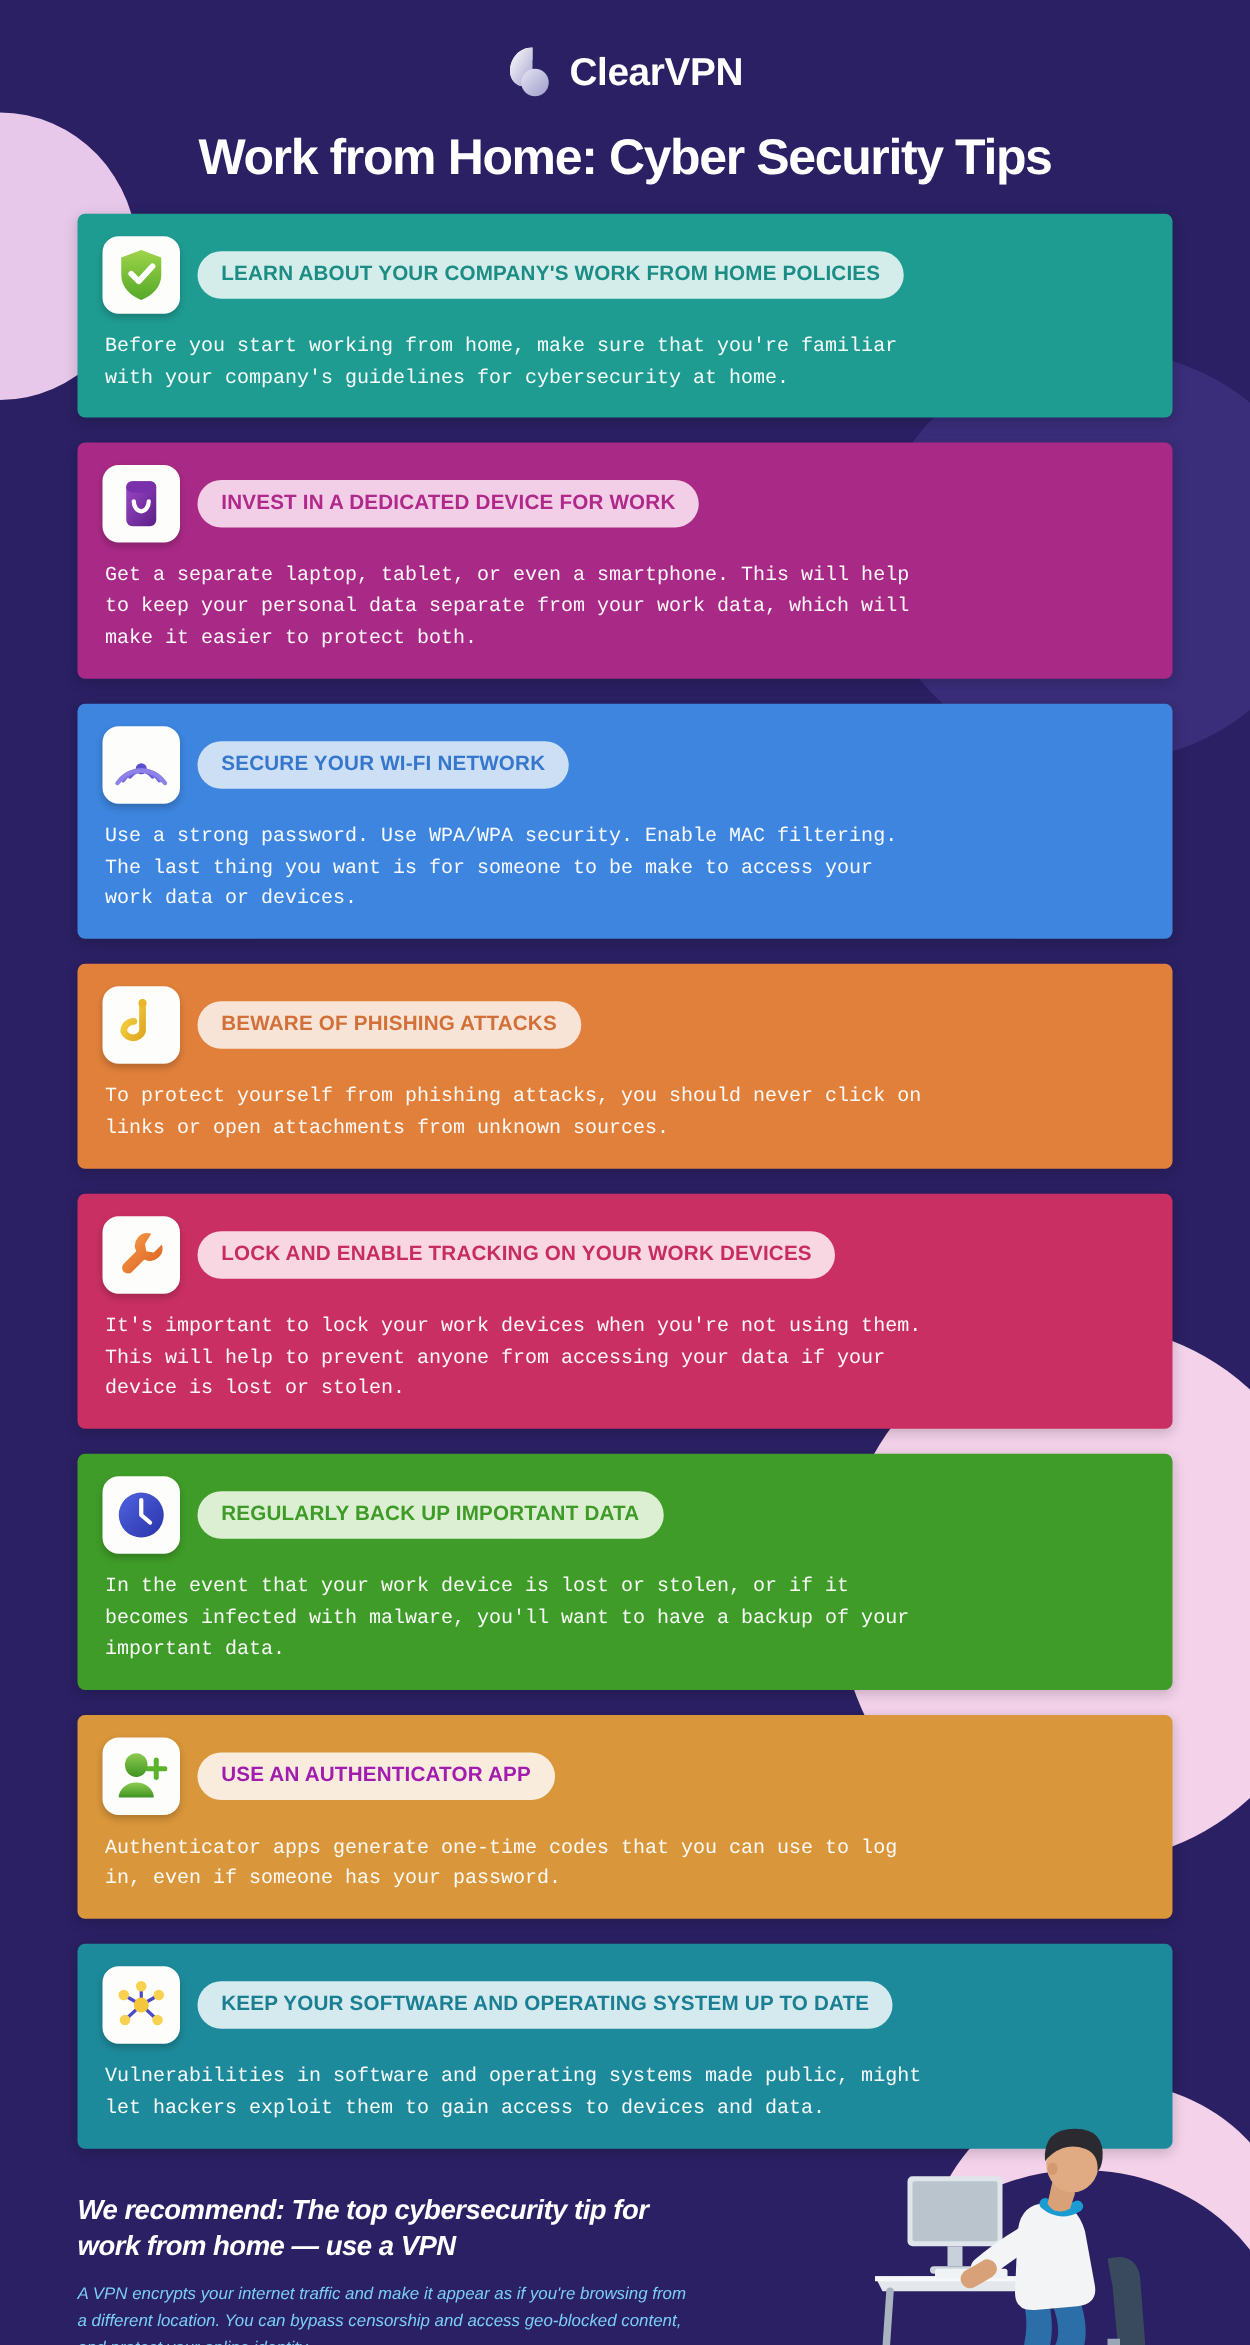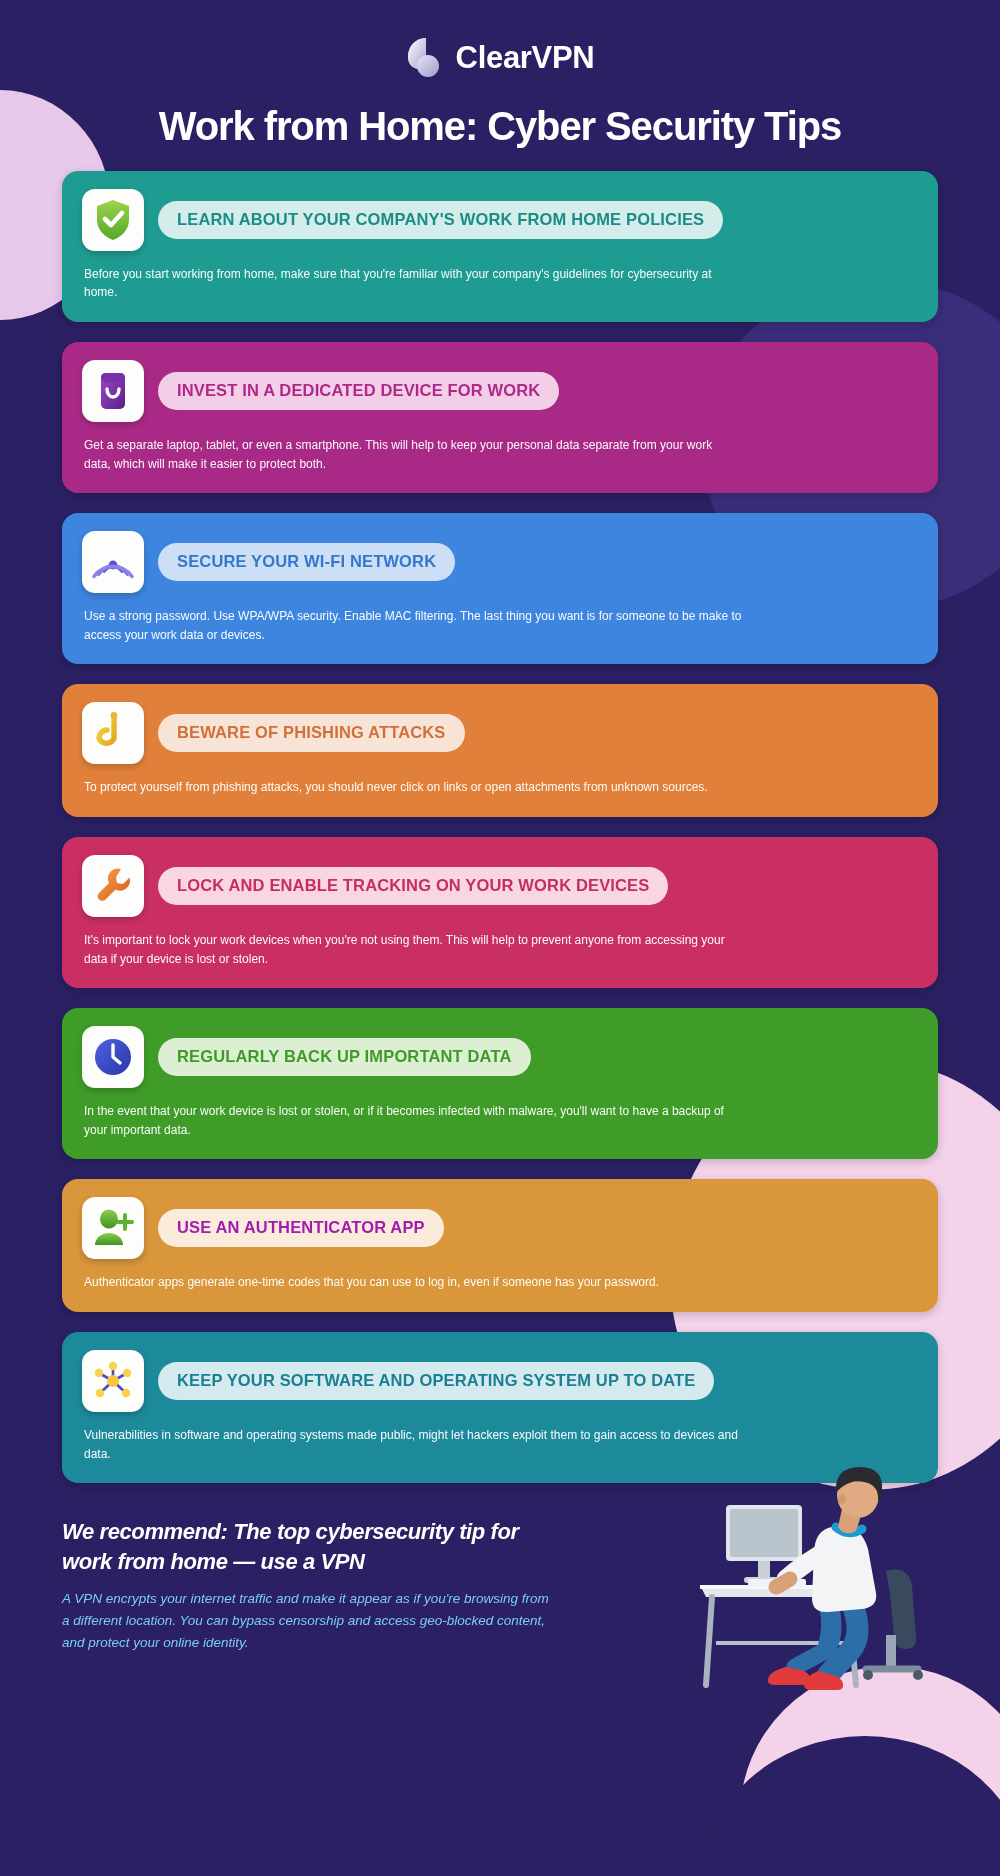--- a/index.html
+++ b/index.html
@@ -107,21 +107,21 @@
   }
 
   
   .cards {
     padding: 22px 62px 0 62px;
     display: flex;
     flex-direction: column;
     gap: 20px;
   }
   .card {
-    border-radius: 16px;
+    border-radius: 6px;
     padding: 18px 20px 20px 20px;
     position: relative;
     box-shadow: 0 3px 10px rgba(0,0,0,0.18);
   }
   .card-head {
     display: flex;
     align-items: center;
     gap: 14px;
   }
   .card-icon {
@@ -140,26 +140,27 @@
     display: inline-block;
     border-radius: 22px;
     padding: 9px 19px 10px 19px;
     font-size: 16.5px;
     font-weight: bold;
     letter-spacing: 0.15px;
     white-space: nowrap;
   }
   .card-body {
     color: #ffffff;
-    font-size: 12px;
+    font-size: 16px;
     line-height: 1.55;
     padding-top: 14px;
     padding-left: 2px;
     max-width: 660px;
     opacity: 0.97;
+    font-family: Liberation Mono, monospace;
   }
 
   
   .footer {
     position: relative;
     padding: 34px 62px 40px 62px;
   }
   .footer-title {
     color: #ffffff;
     font-size: 22px;

